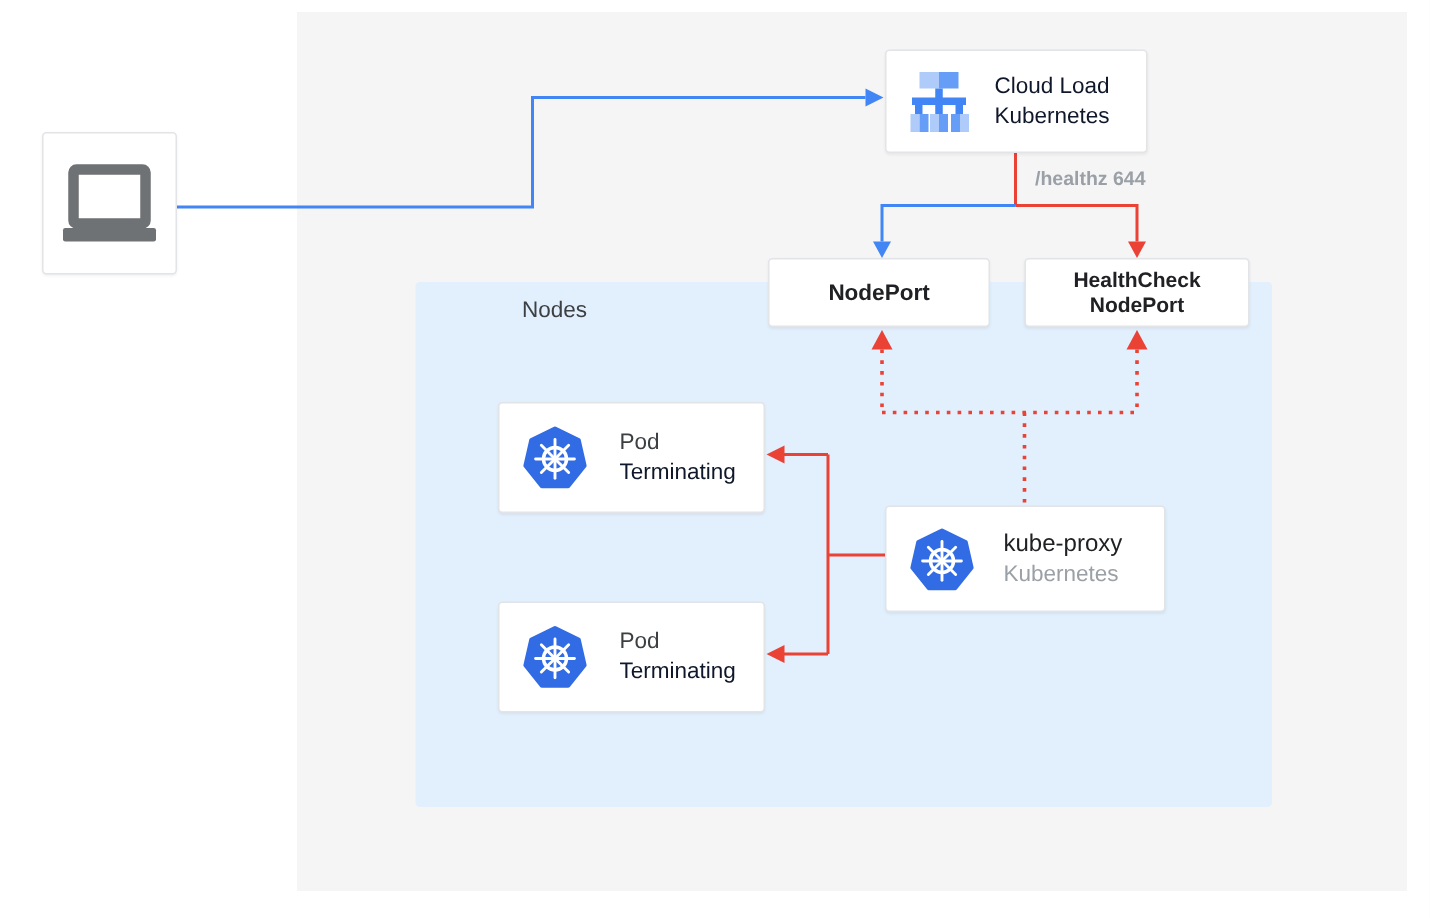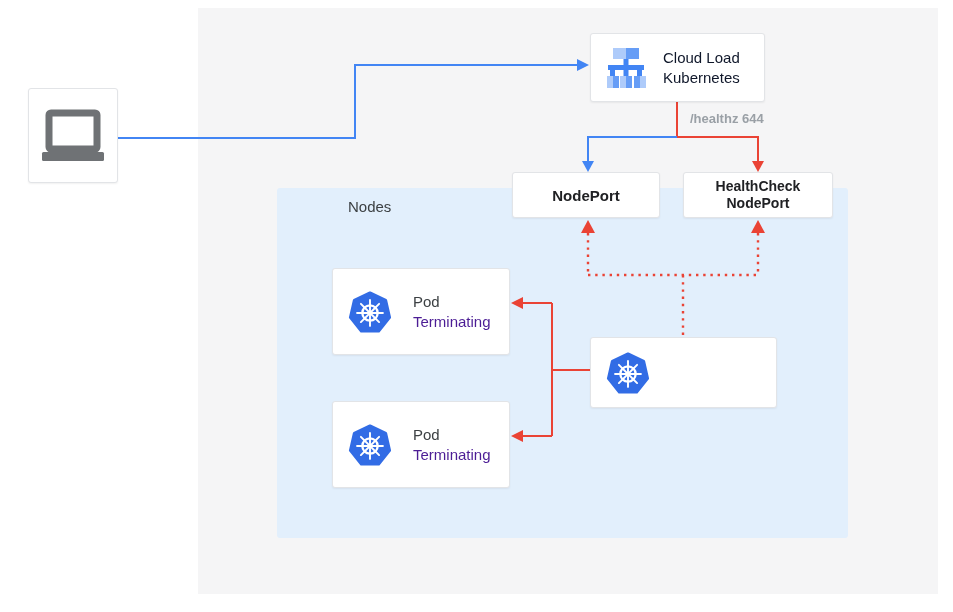--- a/index.html
+++ b/index.html
@@ -41,27 +41,27 @@
     left:512px; top:172px; width:148px; height:46px;
     display:flex; align-items:center; justify-content:center;
     font-size:15px; font-weight:bold; color:#202124;
   }
   .hc-box {
     left:683px; top:172px; width:150px; height:46px;
     display:flex; flex-direction:column; align-items:center; justify-content:center;
     font-size:14px; font-weight:bold; line-height:17px; color:#202124; text-align:left;
   }
   .pod-box {
-    left:332px; width:178px; height:87px;
+    left:332px; width:178px; height:74px;
     display:flex; align-items:center; padding:0 14px; gap:20px;
   }
   .pod-box.pod-1 { top:268px; }
   .pod-box.pod-2 { top:401px; }
   .pod-title { font-size:15px; color:#3c4043; line-height:20px; }
-  .pod-status { font-size:15px; color:#4c1d95; line-height:20px; }
+  .pod-status { font-size:15px; color:#0f172a; line-height:20px; }
   .kp-box {
     left:590px; top:337px; width:187px; height:71px;
     display:flex; align-items:center; padding:0 14px; gap:18px;
   }
   .kp-title { font-size:16px; color:#202124; line-height:21px; }
   .kp-subtitle { font-size:15px; color:#9aa0a6; line-height:20px; }
   .icon-wrap { flex:0 0 auto; display:flex; align-items:center; }
 </style>
 </head>
 <body>
@@ -199,15 +199,19 @@
           <line x1="24" y1="25" x2="10.5" y2="25"></line>
           <line x1="24" y1="25" x2="33.5" y2="15.5"></line>
           <line x1="24" y1="25" x2="14.5" y2="15.5"></line>
           <line x1="24" y1="25" x2="33.5" y2="34.5"></line>
           <line x1="24" y1="25" x2="14.5" y2="34.5"></line>
         </g>
         <circle cx="24" cy="25" r="8" fill="none" stroke="#ffffff" stroke-width="2.4"></circle>
         <circle cx="24" cy="25" r="2" fill="#ffffff"></circle>
       </svg>
     </span>
+    <div>
+      <div class="kp-title">kube-proxy</div>
+      <div class="kp-subtitle">Kubernetes</div>
+    </div>
   </div>
 
 </div>
 
 </body></html>

